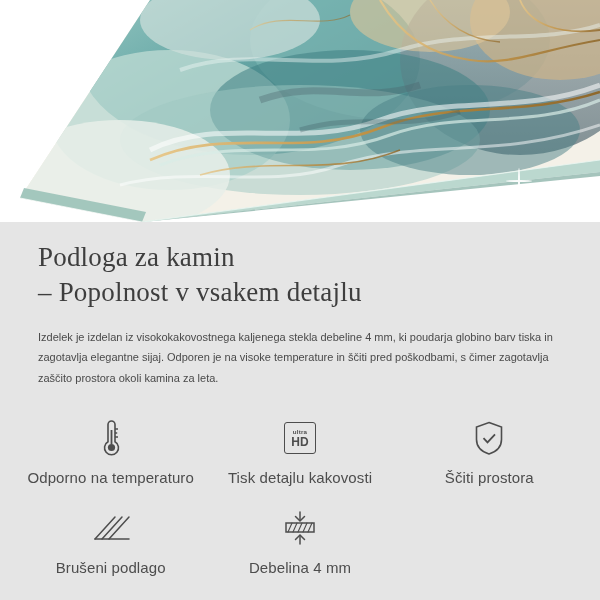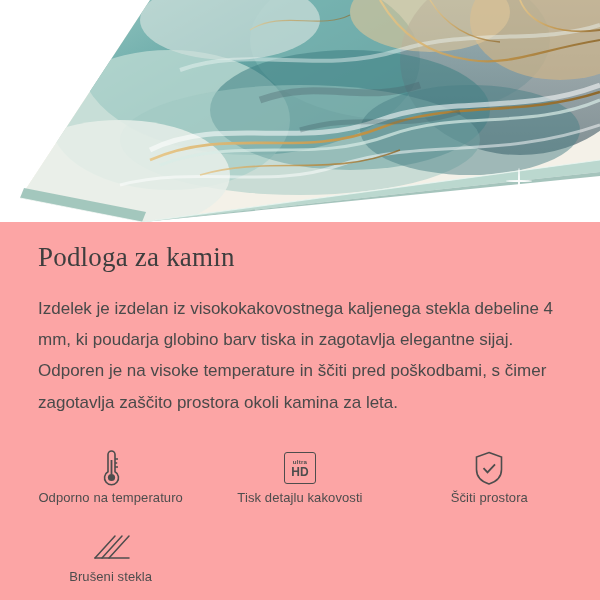--- a/index.html
+++ b/index.html
@@ -10,21 +10,21 @@
     width: 600px;
     height: 600px;
     background: #ffffff;
     font-family: "Liberation Sans", sans-serif;
     overflow: hidden;
   }
   .page {
     position: relative;
     width: 600px;
     height: 600px;
-    background: #fca5a5;
+    background: #e5e5e5;
     overflow: hidden;
   }
 
   
   .hero {
     position: relative;
     width: 600px;
     height: 222px;
     background: #ffffff;
     overflow: hidden;
@@ -77,21 +77,21 @@
     line-height: 1.28;
     color: #3e3e3e;
     letter-spacing: .2px;
   }
   h1.title .line2 {
     display: block;
   }
   p.body {
     margin: 0;
     padding-top: 18px;
-    font-size: 17px;
+    font-size: 11px;
     line-height: 1.85;
     color: #4a4a4a;
     max-width: 530px;
   }
 
   
   .features {
     margin-top: 22px;
     padding: 0 16px;
     display: grid;
@@ -105,21 +105,22 @@
     justify-content: flex-end;
     padding: 6px 0 4px 0;
   }
   .feature .glyph {
     height: 44px;
     display: flex;
     align-items: center;
     justify-content: center;
   }
   .feature .cap {
-    font-size: 13px;
+    margin-top: 9px;
+    font-size: 15px;
     color: #4d4d4d;
     text-align: center;
     letter-spacing: .1px;
   }
   .ultrahd {
     width: 30px;
     height: 30px;
     border: 1.6px solid #4d4d4d;
     border-radius: 3px;
     display: flex;
@@ -224,20 +225,21 @@
     </svg>
 
     <span class="sparkle sp1"></span>
     <span class="sparkle sp2"></span>
     <span class="sparkle sp3"></span>
   </div>
 
   <div class="content">
     <h1 class="title">
       <span>Podloga za kamin</span>
+      <span class="line2">– Popolnost v vsakem detajlu</span>
     </h1>
     <p class="body">Izdelek je izdelan iz visokokakovostnega kaljenega stekla debeline 4 mm, ki poudarja globino barv tiska in zagotavlja elegantne sijaj. Odporen je na visoke temperature in ščiti pred poškodbami, s čimer zagotavlja zaščito prostora okoli kamina za leta.</p>
   </div>
 
   <div class="features">
 
     <div class="feature">
       <div class="glyph">
         <svg width="34" height="40" viewBox="0 0 34 40">
           <g fill="none" stroke="#4d4d4d" stroke-width="1.6">
@@ -278,18 +280,33 @@
       <div class="glyph">
         <svg width="40" height="34" viewBox="0 0 40 34">
           <g fill="none" stroke="#4d4d4d" stroke-width="1.5" stroke-linecap="round">
             <path d="M4 28 L24 6"></path>
             <path d="M11 28 L31 6"></path>
             <path d="M18 28 L38 6"></path>
             <path d="M4 28 L38 28"></path>
           </g>
         </svg>
       </div>
-      <div class="cap">Brušeni stekla</div>
-    </div>
-
+      <div class="cap">Brušeni podlago</div>
+    </div>
+
+    <div class="feature">
+      <div class="glyph">
+        <svg width="40" height="38" viewBox="0 0 40 38">
+          <g fill="none" stroke="#4d4d4d" stroke-width="1.5" stroke-linecap="round">
+            <path d="M20 3v8"></path>
+            <path d="M15.5 7.5 20 12l4.5-4.5"></path>
+            <rect x="6" y="14" width="28" height="9"></rect>
+            <path d="M8 23l4-9M13 23l4-9M18 23l4-9M23 23l4-9M28 23l4-9" stroke-width="1.1"></path>
+            <path d="M20 35v-8"></path>
+            <path d="M15.5 30.5 20 26l4.5 4.5"></path>
+          </g>
+        </svg>
+      </div>
+      <div class="cap">Debelina 4 mm</div>
+    </div>
 
   </div>
 </div>
 
 </body></html>

